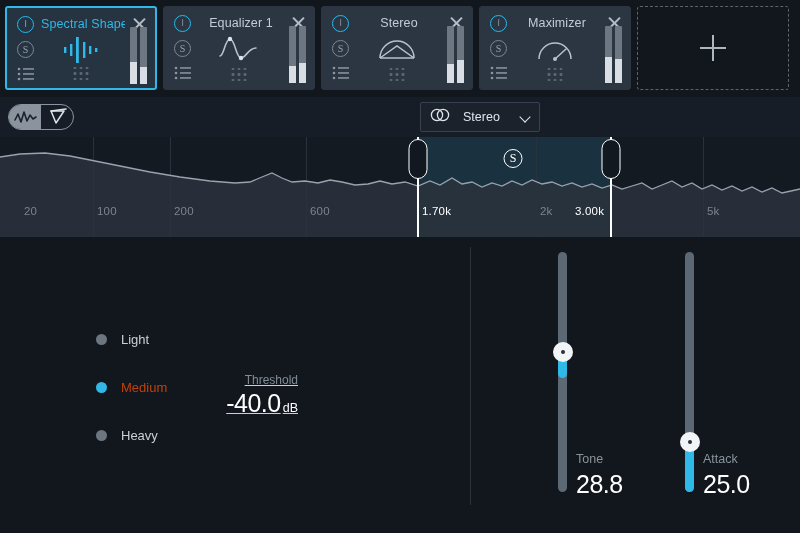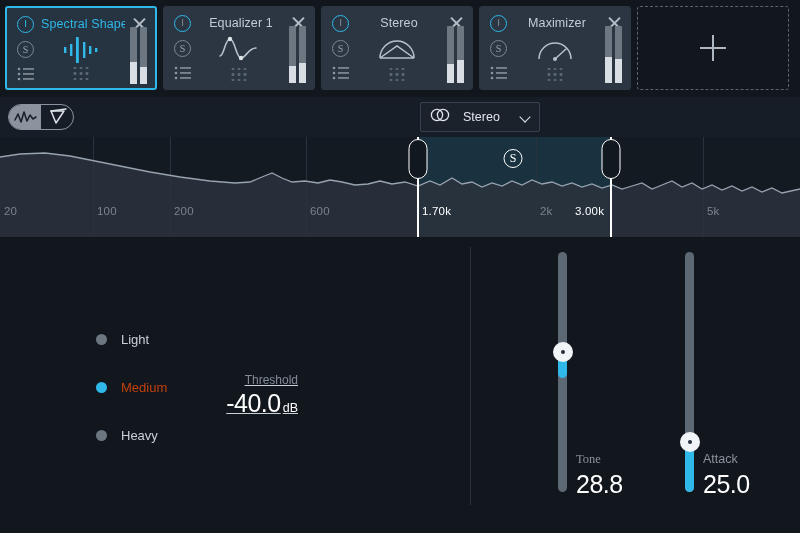--- a/index.html
+++ b/index.html
@@ -525,21 +525,21 @@
 
       <div class="band-edge" style="left:417px"></div>
       <div class="band-edge" style="left:610px"></div>
       <div class="band-handle" style="left:418px"></div>
       <div class="band-handle" style="left:611px"></div>
       <div class="solo-badge" style="left:513px">S</div>
     </div>
   </div>
 
   <div class="freq-axis">
-    <span class="lbl" style="left:4px">20</span>
+    <span class="lbl" style="left:24px">20</span>
     <span class="lbl" style="left:97px">100</span>
     <span class="lbl" style="left:174px">200</span>
     <span class="lbl" style="left:310px">600</span>
     <span class="lbl hi" style="left:422px">1.70k</span>
     <span class="lbl" style="left:540px">2k</span>
     <span class="lbl hi" style="left:575px">3.00k</span>
     <span class="lbl" style="left:707px">5k</span>
   </div>
 
   <div class="main">
@@ -567,21 +567,21 @@
       </div>
     </div>
 
 
     <div class="vslider" style="left:518px;top:15px;">
       <div class="vs-track"></div>
       <div class="vs-fill" style="top:100px;height:26px;"></div>
       <div class="vs-knob" style="top:90px;">
           <i></i>
         </div>
-      <div class="vs-label" style="top:200px;font-family:Liberation Serif, serif;">Tone</div>
+      <div class="vs-label" style="top:200px;">Tone</div>
       <div class="vs-value" style="top:218px;">28.8</div>
     </div>
 
     <div class="vslider" style="left:645px;top:15px;">
       <div class="vs-track"></div>
       <div class="vs-fill" style="top:190px;height:50px;"></div>
       <div class="vs-knob" style="top:180px;">
           <i></i>
         </div>
       <div class="vs-label" style="top:200px;">Attack</div>

